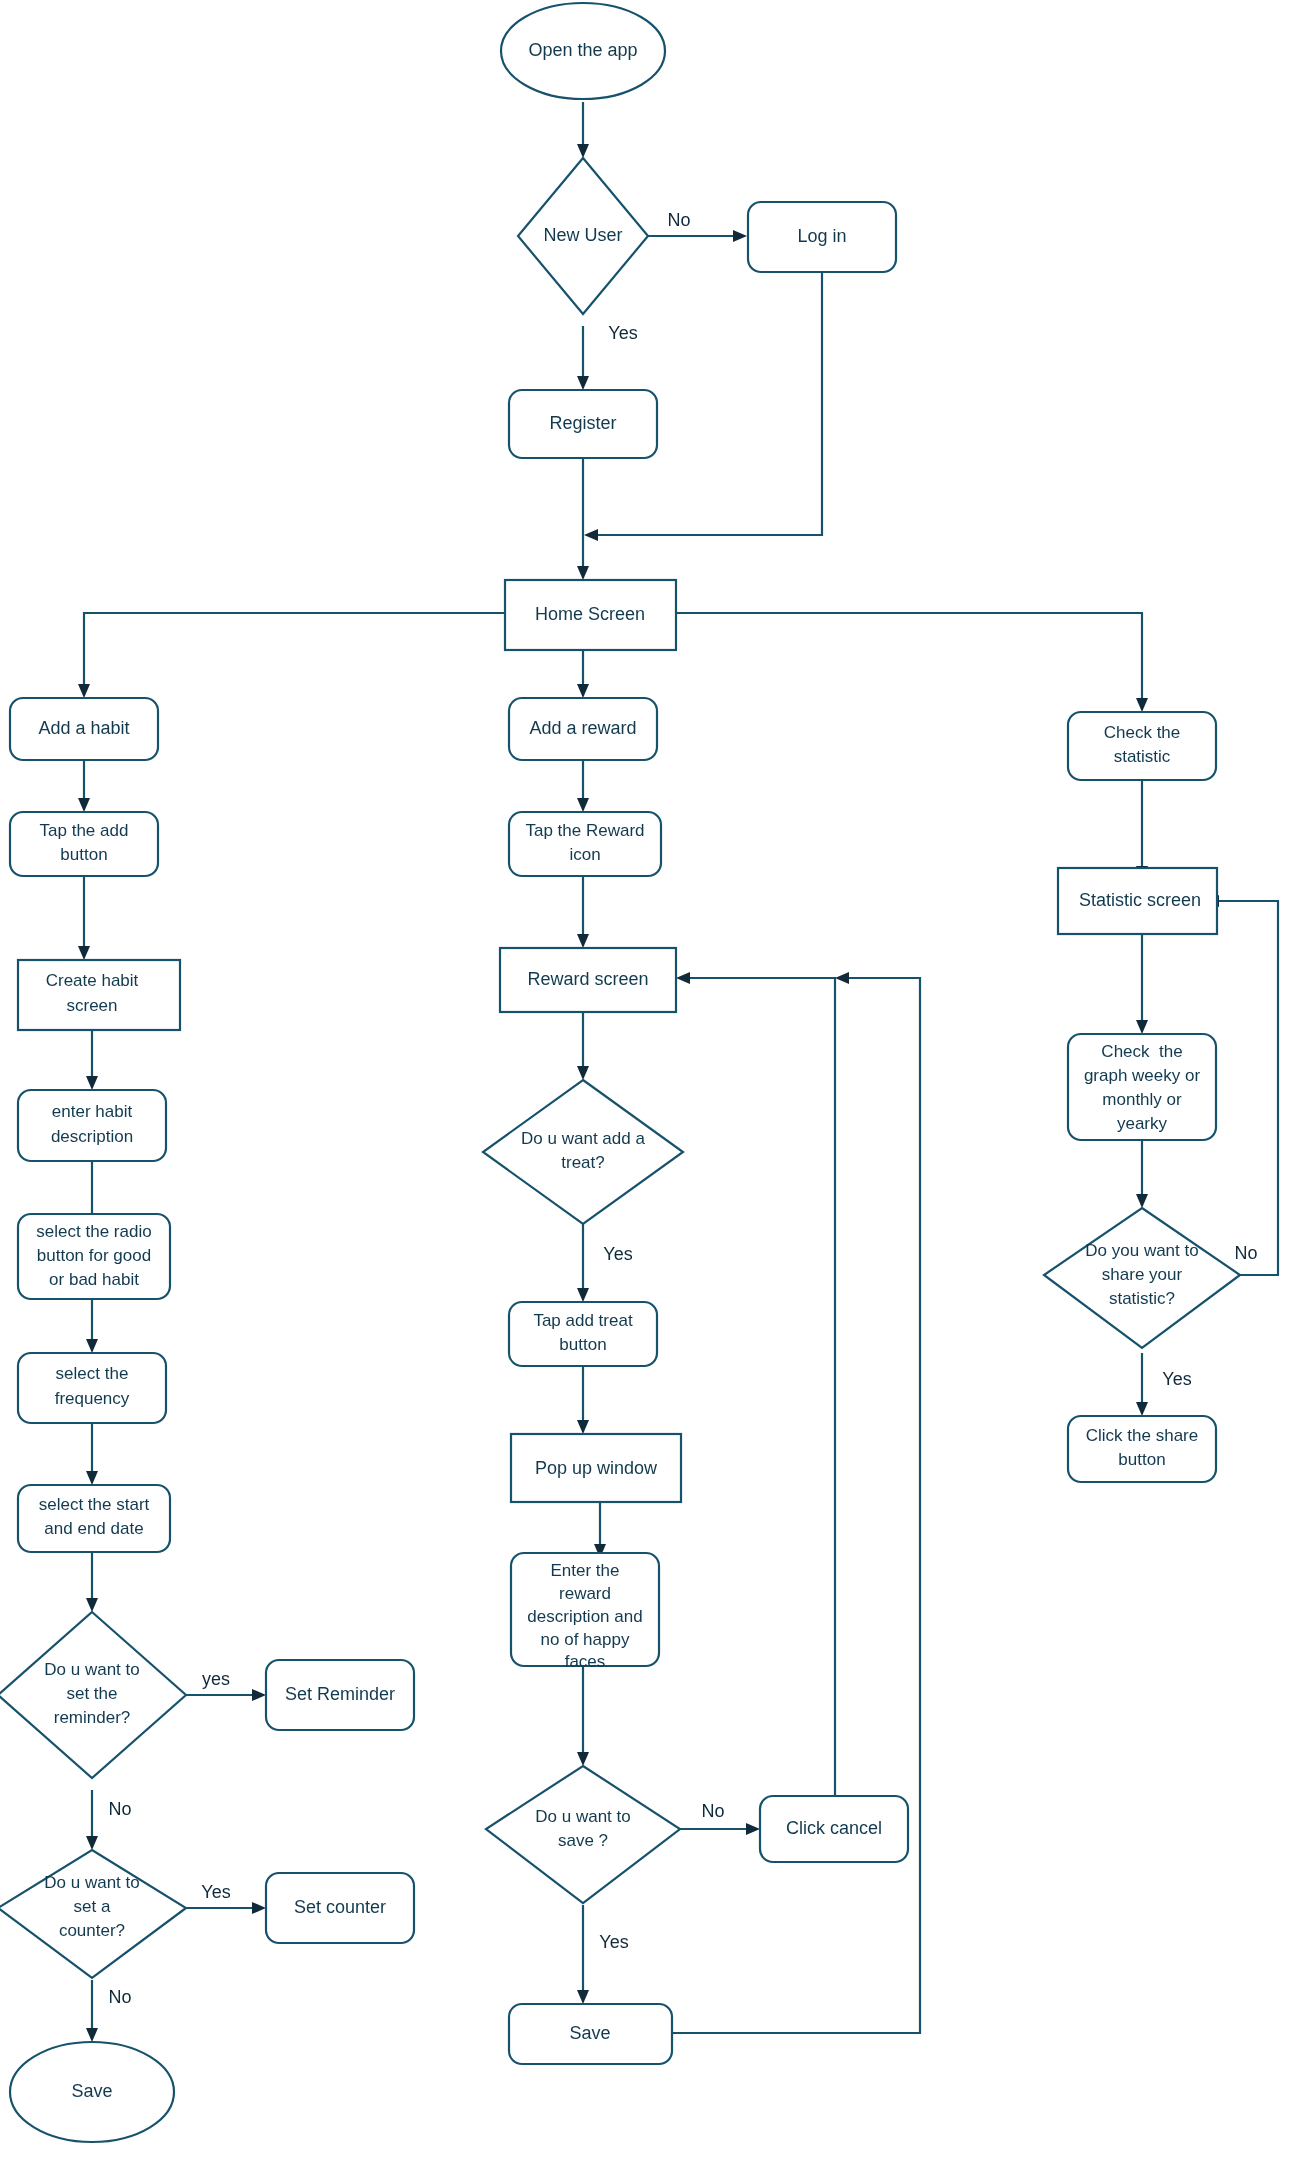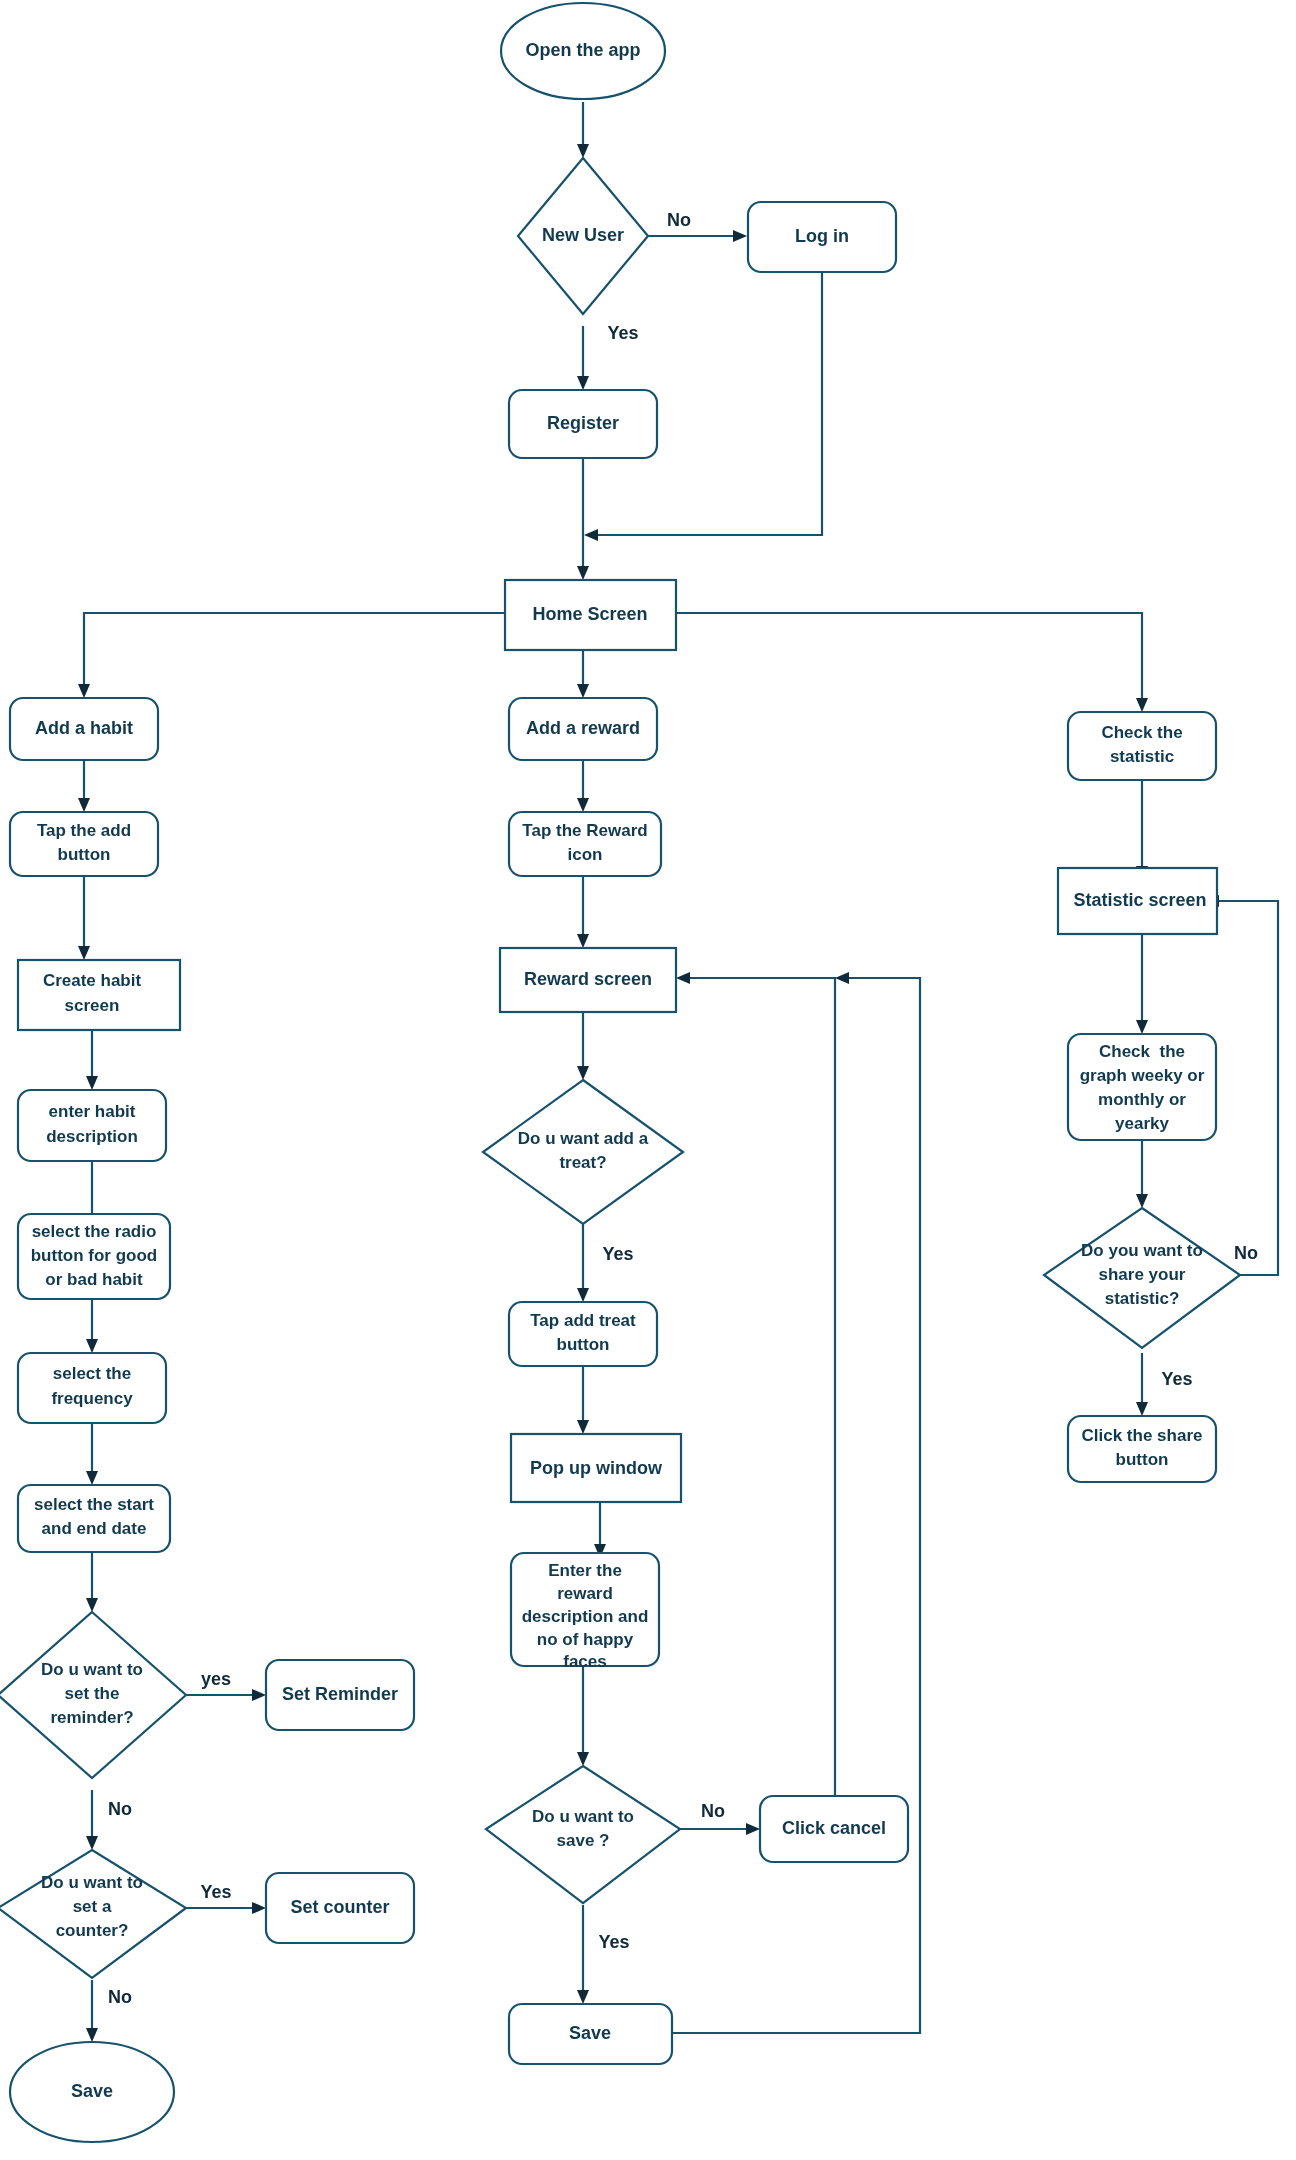--- a/index.html
+++ b/index.html
@@ -10,21 +10,20 @@
   body {
     width: 1296px;
     height: 2160px;
     font-family: "Liberation Sans", sans-serif;
     overflow: hidden;
   }
   #flow-root {
     position: relative;
     width: 1296px;
     height: 2160px;
-    font-weight: bold;
   }
   svg#flowchart {
     display: block;
     width: 1296px;
     height: 2160px;
   }
   .shape {
     fill: #ffffff;
     stroke: #16526b;
     stroke-width: 2.2;

